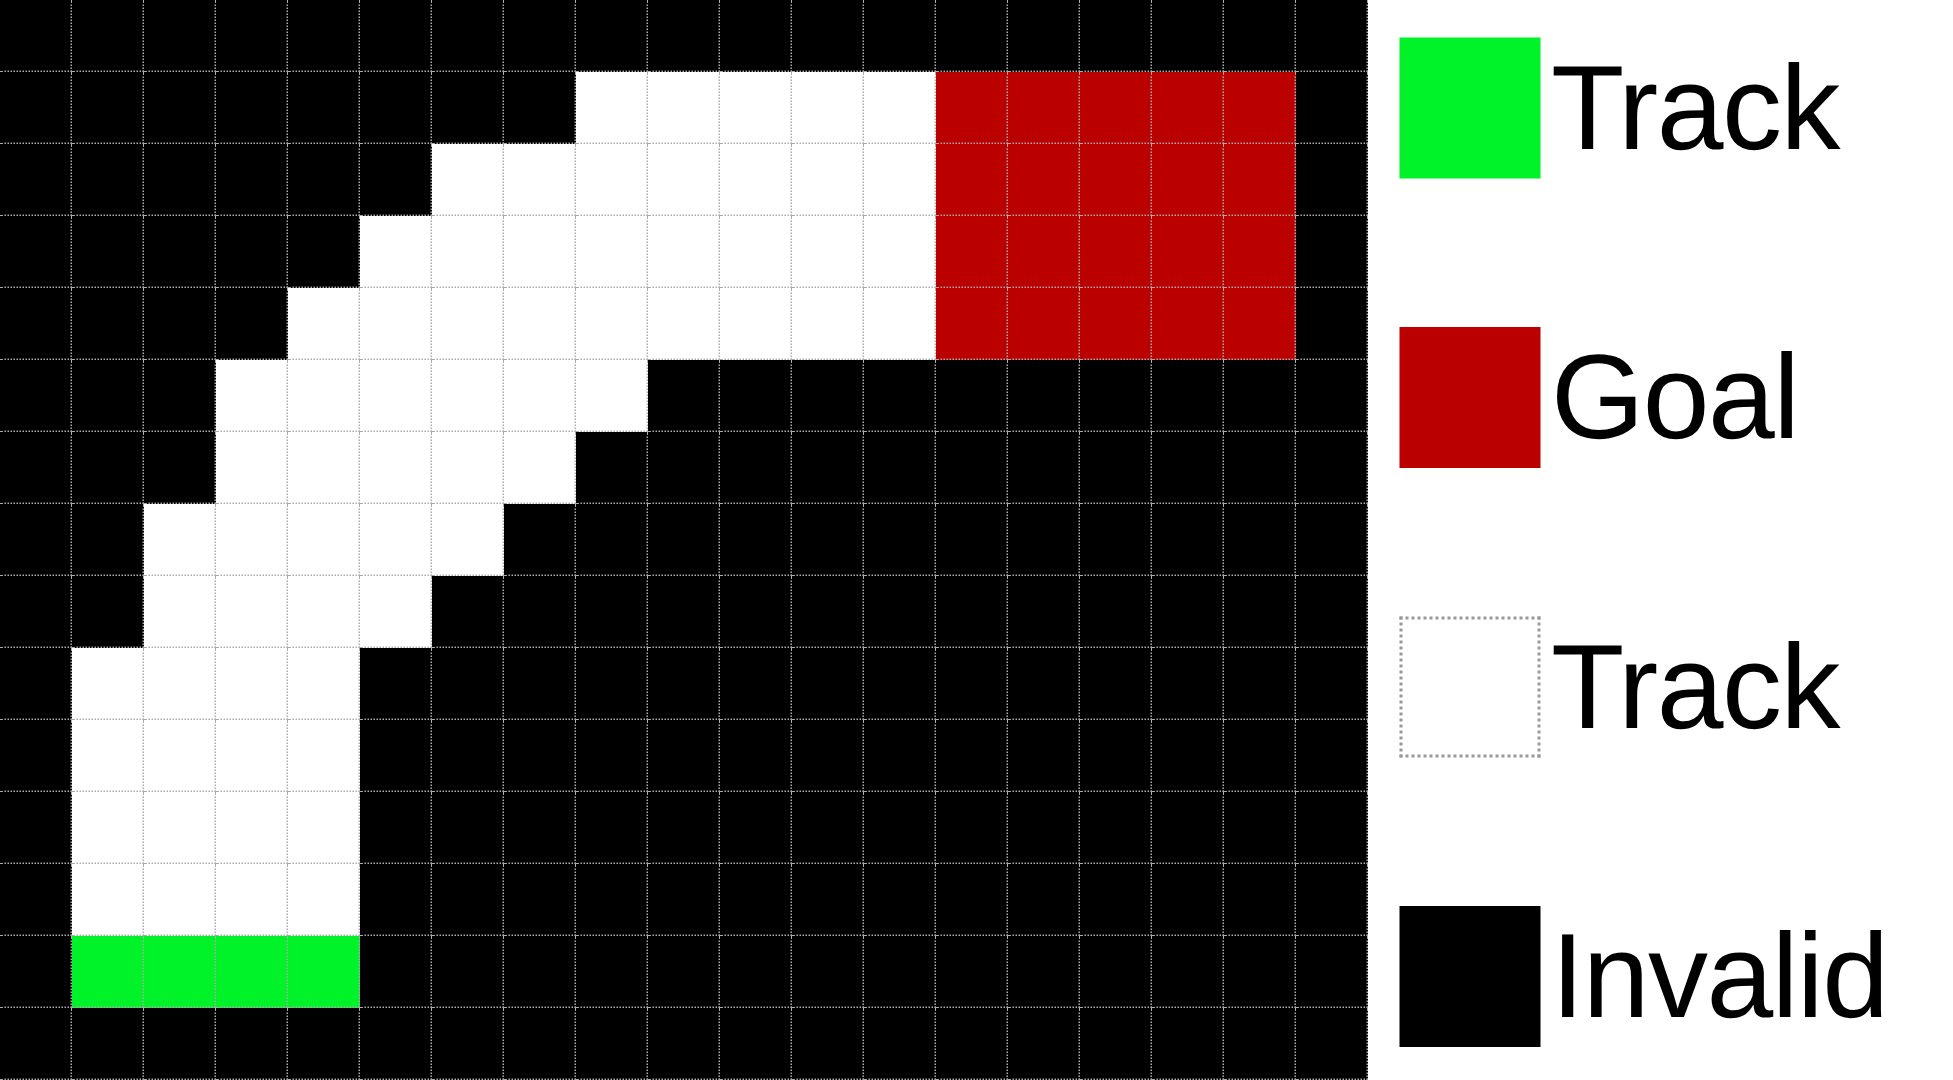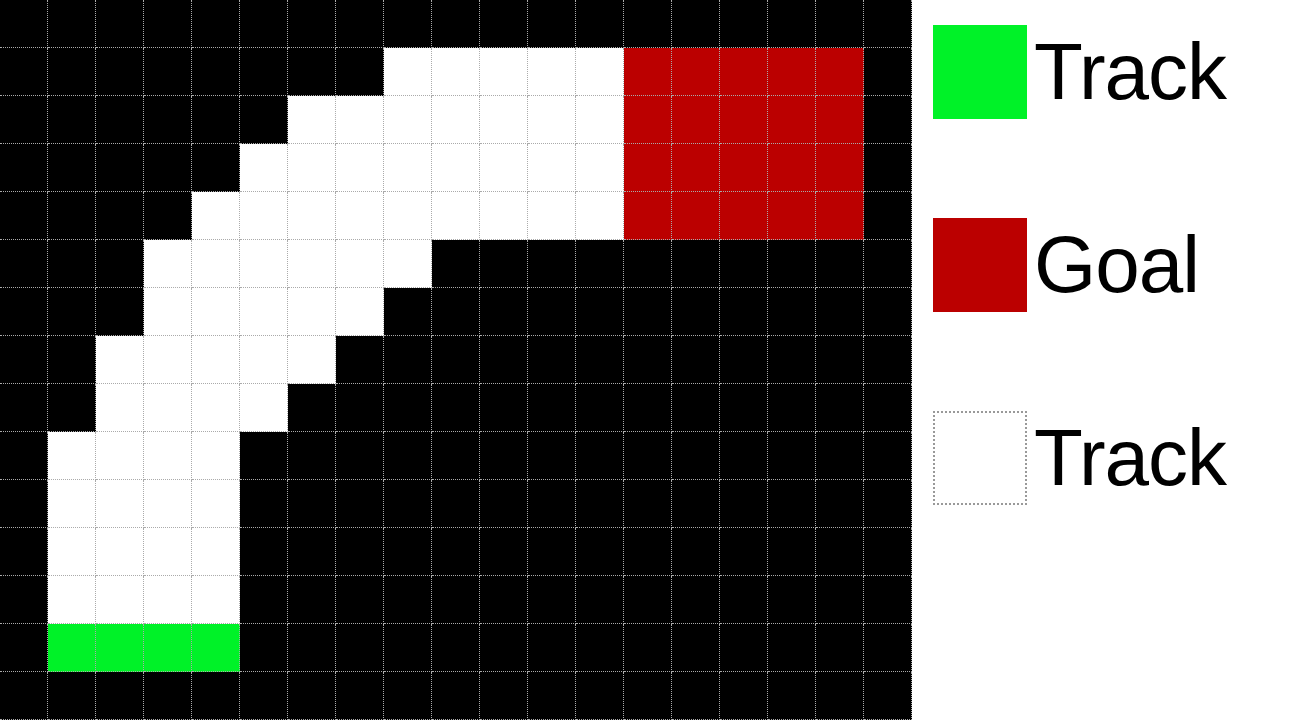--- a/index.html
+++ b/index.html
@@ -365,15 +365,19 @@
     <div class="legend-item">
       <span class="swatch" style="background: rgb(187, 0, 0);"></span>
       <span class="legend-label">Goal</span>
     </div>
 
     <div class="legend-item">
       <span class="swatch dotted-border" style="background: rgb(255, 255, 255); border-color: rgb(153, 153, 153);"></span>
       <span class="legend-label">Track</span>
     </div>
 
+    <div class="legend-item">
+      <span class="swatch" style="background: rgb(0, 0, 0);"></span>
+      <span class="legend-label">Invalid</span>
+    </div>
 
   </div>
 </div>
 
 </body></html>

